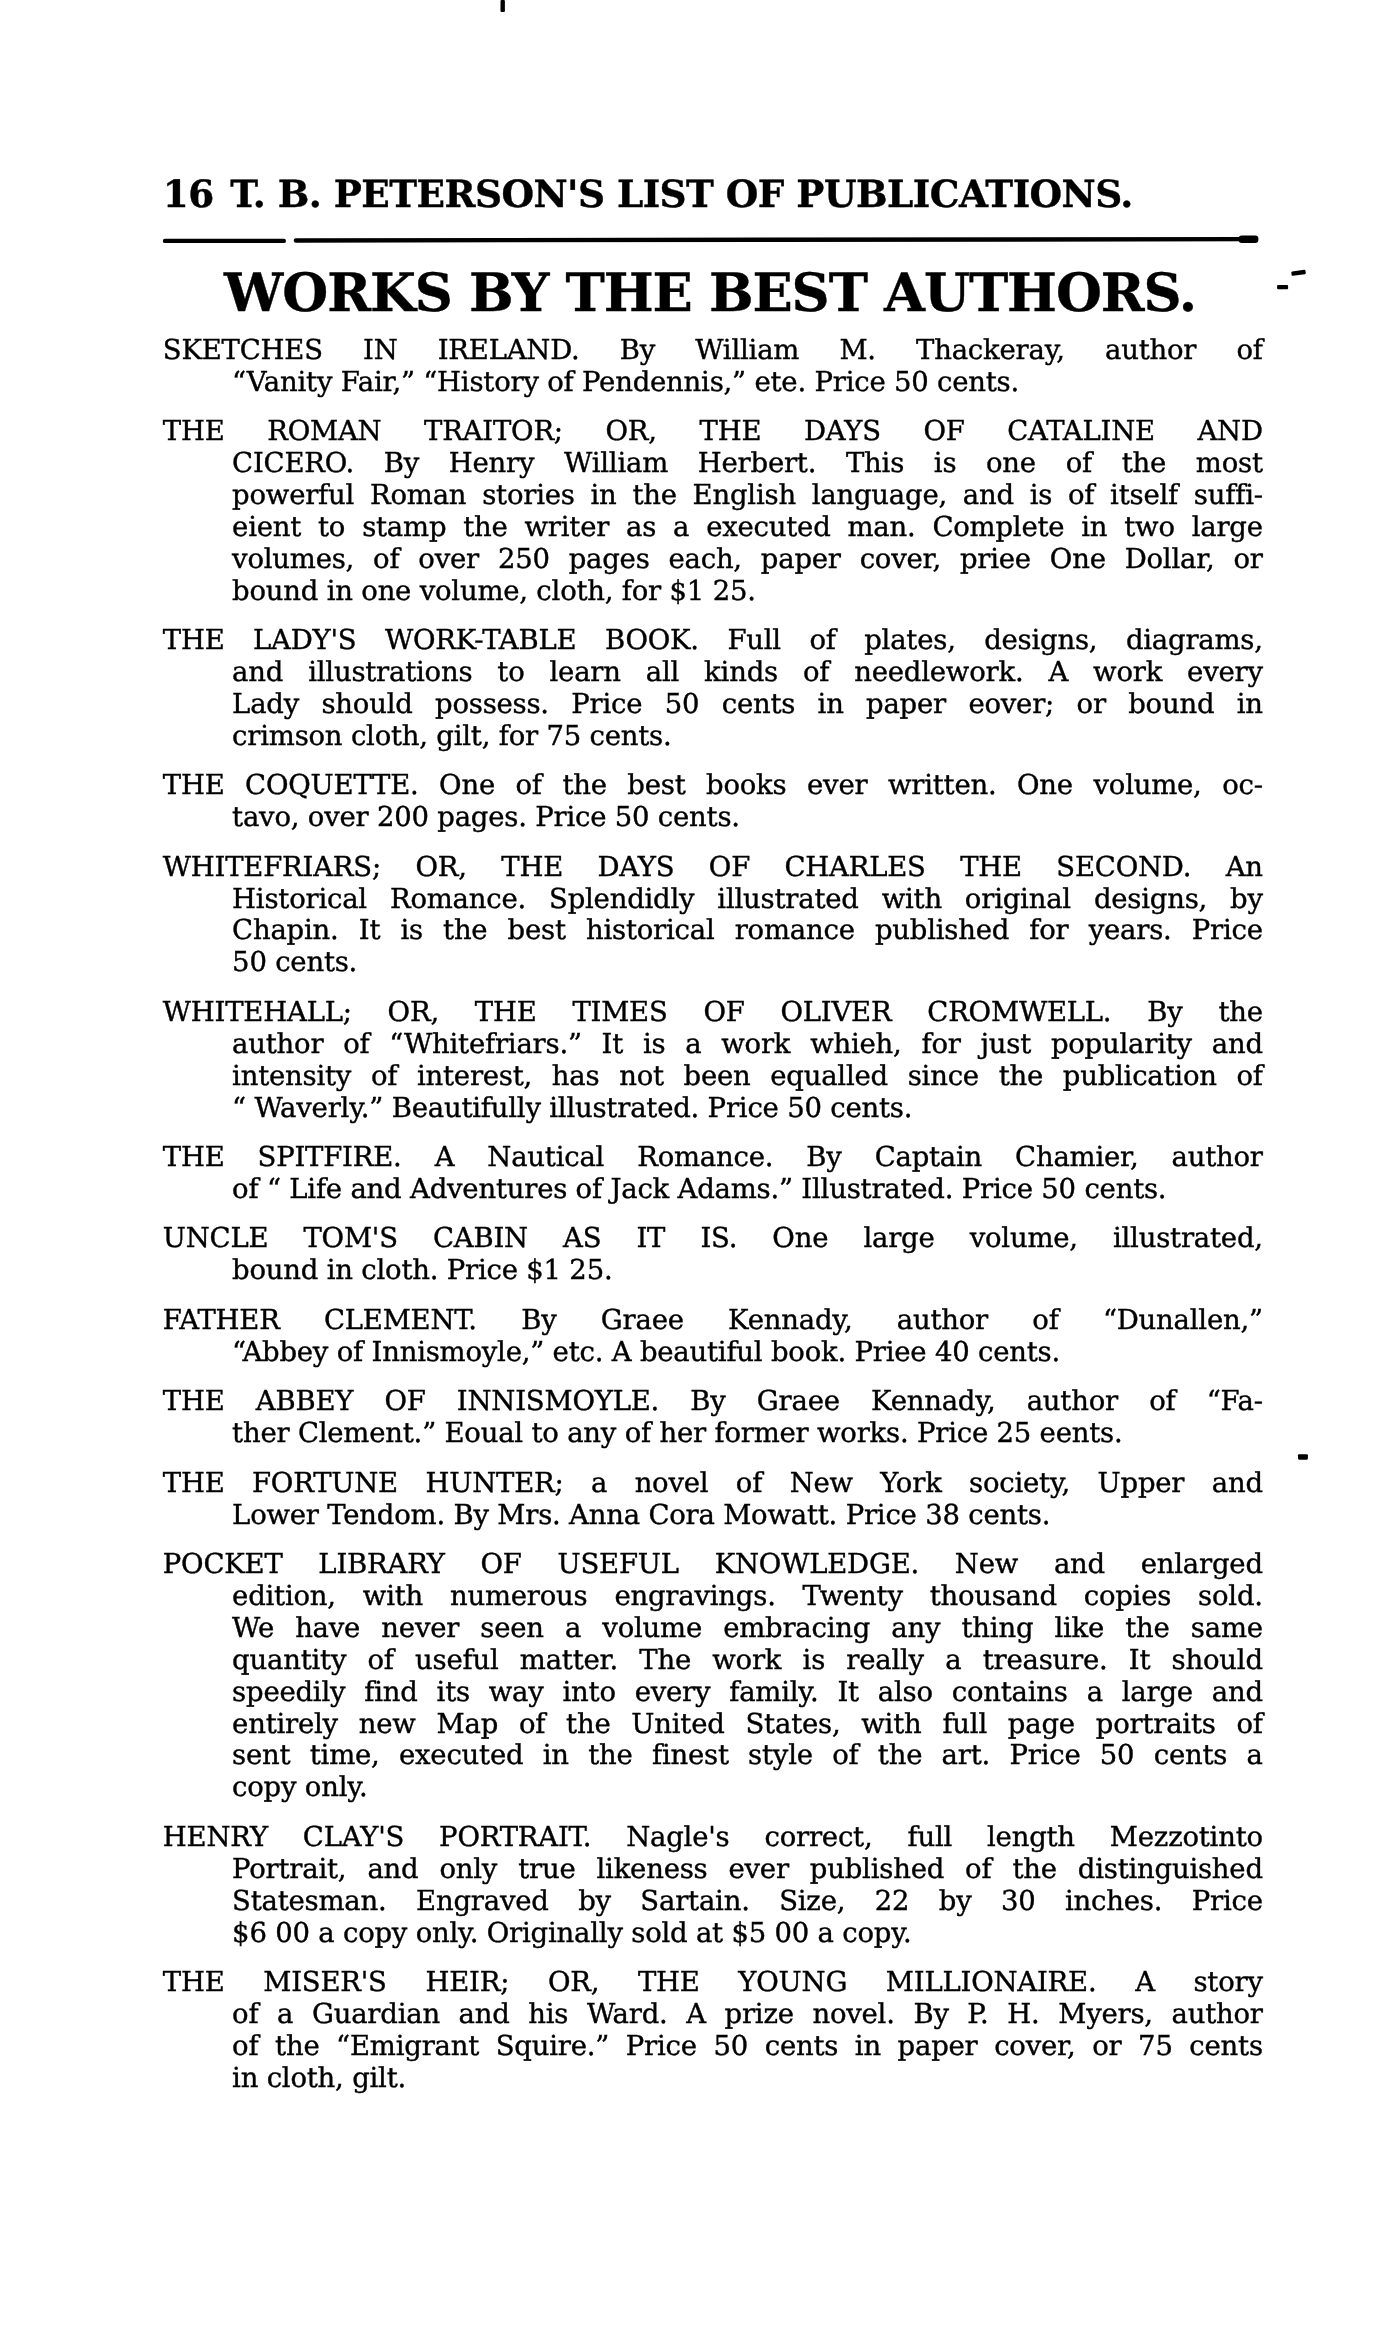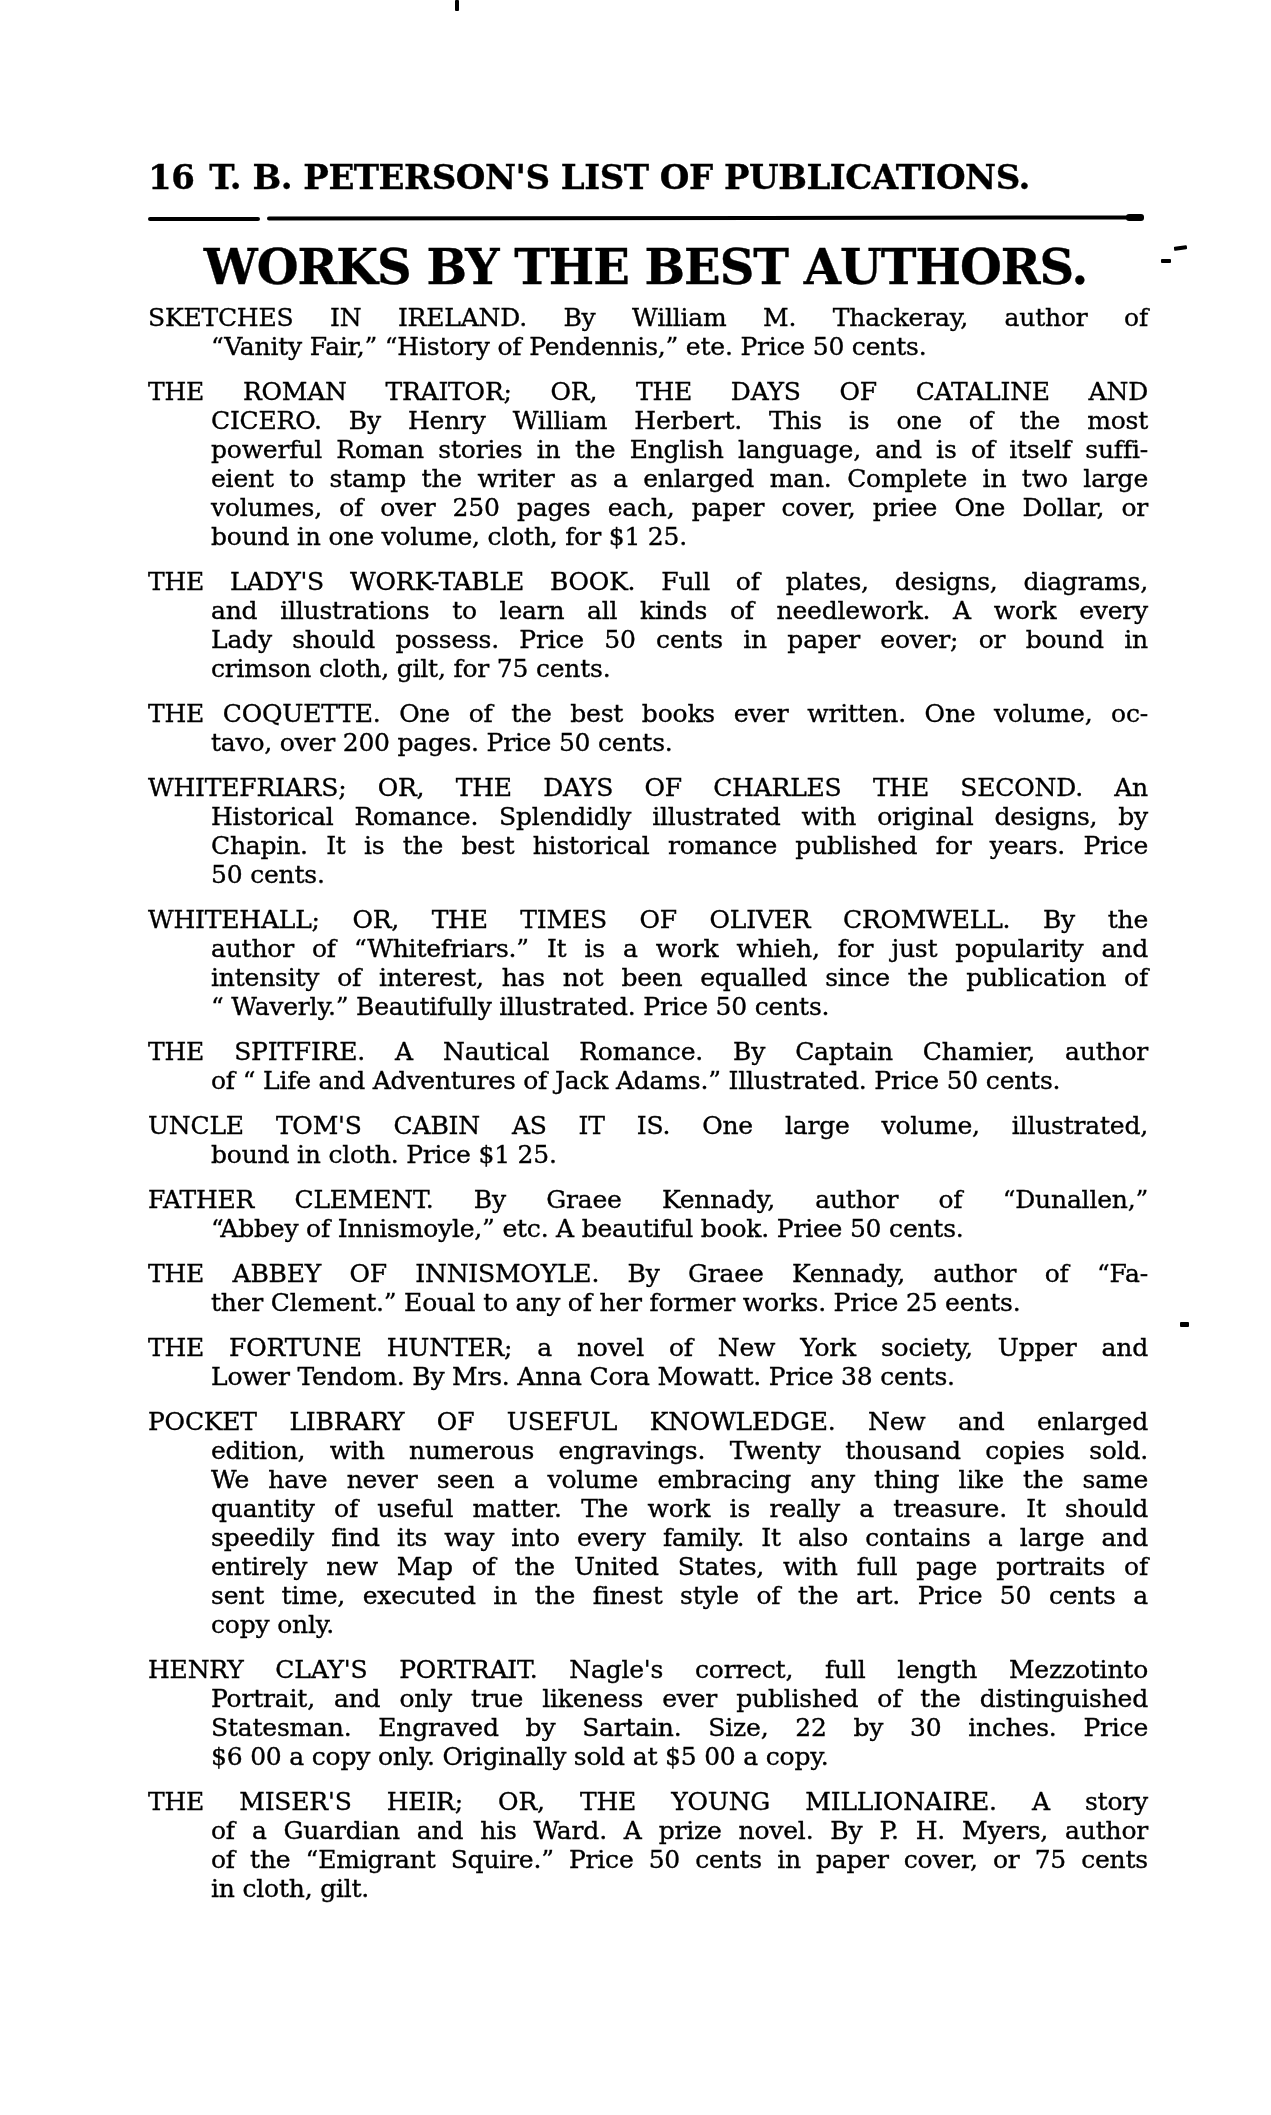--- a/index.html
+++ b/index.html
@@ -95,21 +95,21 @@
 
   <div class="entries">
       <div class="entry">
         <div class="line">SKETCHES IN IRELAND.  By William M. Thackeray, author of</div>
         <div class="line cont last">“Vanity Fair,” “History of Pendennis,” ete.  Price 50 cents.</div>
       </div>
       <div class="entry">
         <div class="line">THE ROMAN TRAITOR; OR, THE DAYS OF CATALINE AND</div>
         <div class="line cont">CICERO.  By Henry William Herbert.  This is one of the most</div>
         <div class="line cont">powerful Roman stories in the English language, and is of itself suffi-</div>
-        <div class="line cont">eient to stamp the writer as a enlarged man.  Complete in two large</div>
+        <div class="line cont">eient to stamp the writer as a executed man.  Complete in two large</div>
         <div class="line cont">volumes, of over 250 pages each, paper cover, priee One Dollar, or</div>
         <div class="line cont last">bound in one volume, cloth, for $1 25.</div>
       </div>
       <div class="entry">
         <div class="line">THE LADY'S WORK-TABLE BOOK.  Full of plates, designs, diagrams,</div>
         <div class="line cont">and illustrations to learn all kinds of needlework.  A work every</div>
         <div class="line cont">Lady should possess.  Price 50 cents in paper eover; or bound in</div>
         <div class="line cont last">crimson cloth, gilt, for 75 cents.</div>
       </div>
       <div class="entry">
@@ -131,21 +131,21 @@
       <div class="entry">
         <div class="line">THE SPITFIRE.   A Nautical Romance.   By Captain  Chamier, author</div>
         <div class="line cont last">of “ Life and Adventures of Jack Adams.” Illustrated.  Price 50 cents.</div>
       </div>
       <div class="entry">
         <div class="line">UNCLE TOM'S CABIN AS IT IS.  One large volume, illustrated,</div>
         <div class="line cont last">bound in cloth.  Price $1 25.</div>
       </div>
       <div class="entry">
         <div class="line">FATHER CLEMENT.  By Graee Kennady, author of “Dunallen,”</div>
-        <div class="line cont last">“Abbey of Innismoyle,” etc.  A beautiful book.  Priee 50 cents.</div>
+        <div class="line cont last">“Abbey of Innismoyle,” etc.  A beautiful book.  Priee 40 cents.</div>
       </div>
       <div class="entry">
         <div class="line">THE ABBEY OF INNISMOYLE.  By Graee Kennady, author of “Fa-</div>
         <div class="line cont last">ther Clement.”  Eoual to any of her former works.  Price 25 eents.</div>
       </div>
       <div class="entry">
         <div class="line">THE FORTUNE HUNTER;  a  novel of New York society, Upper and</div>
         <div class="line cont last">Lower Tendom.  By Mrs. Anna Cora Mowatt.  Price 38 cents.</div>
       </div>
       <div class="entry">

